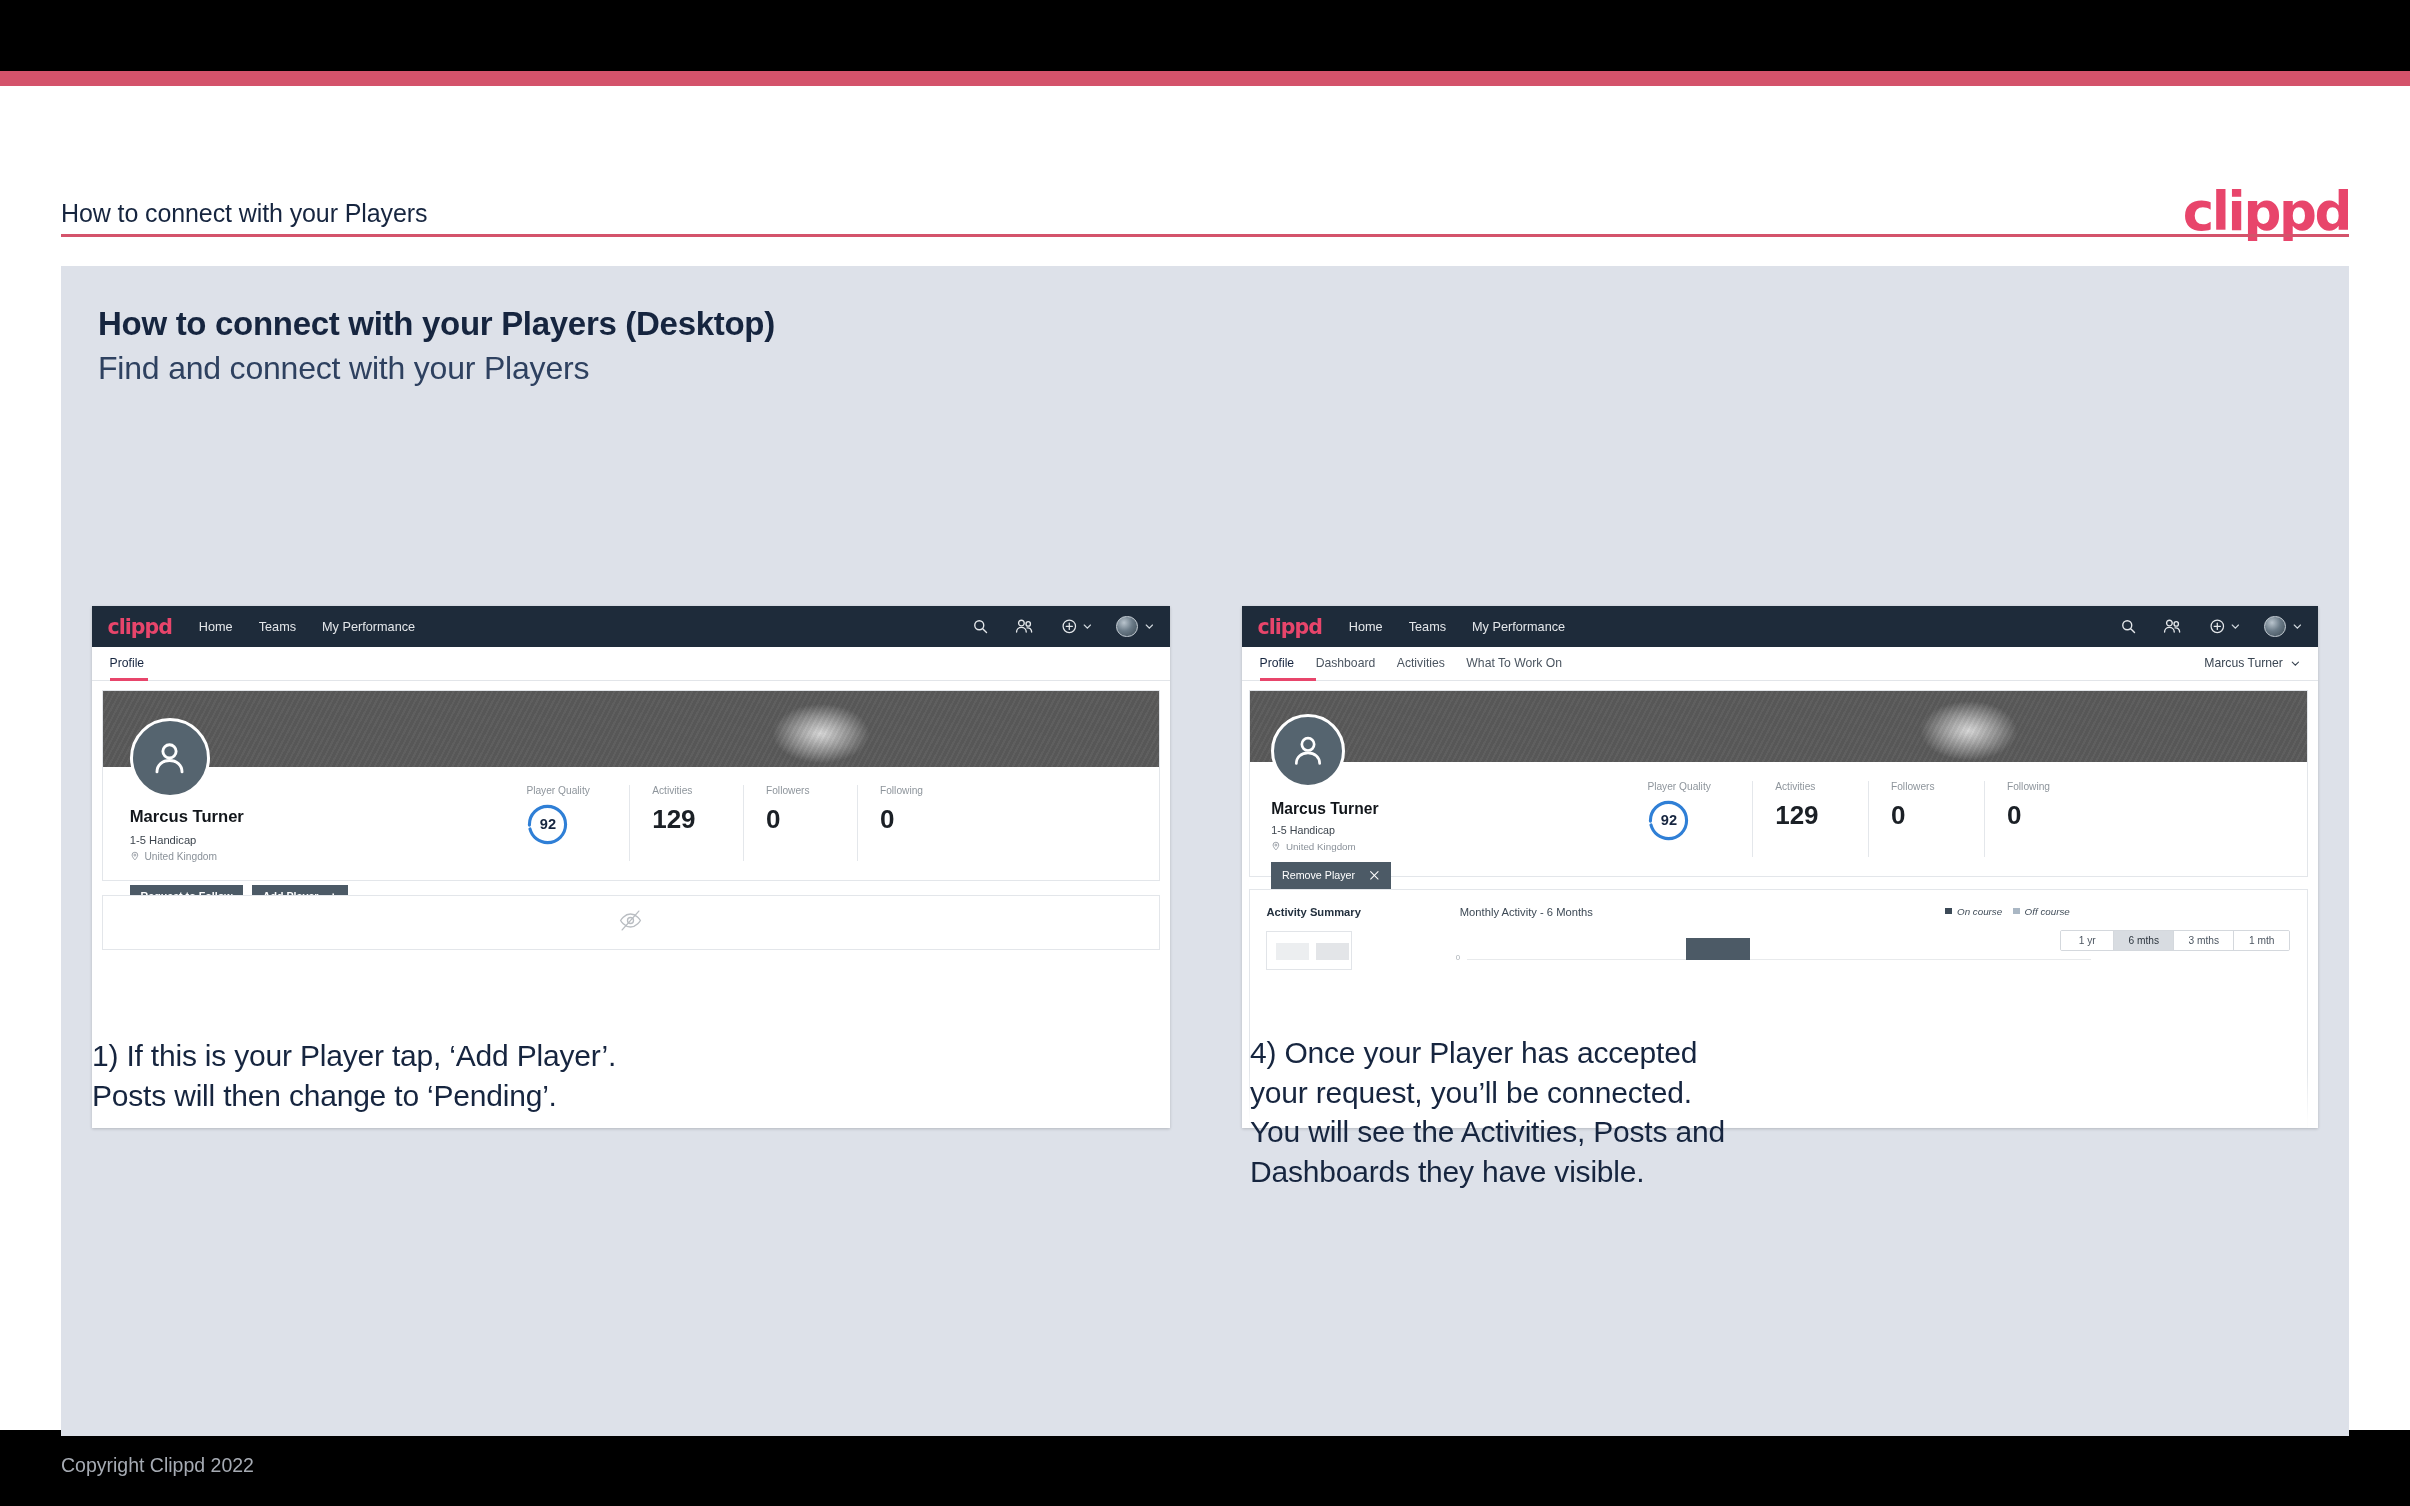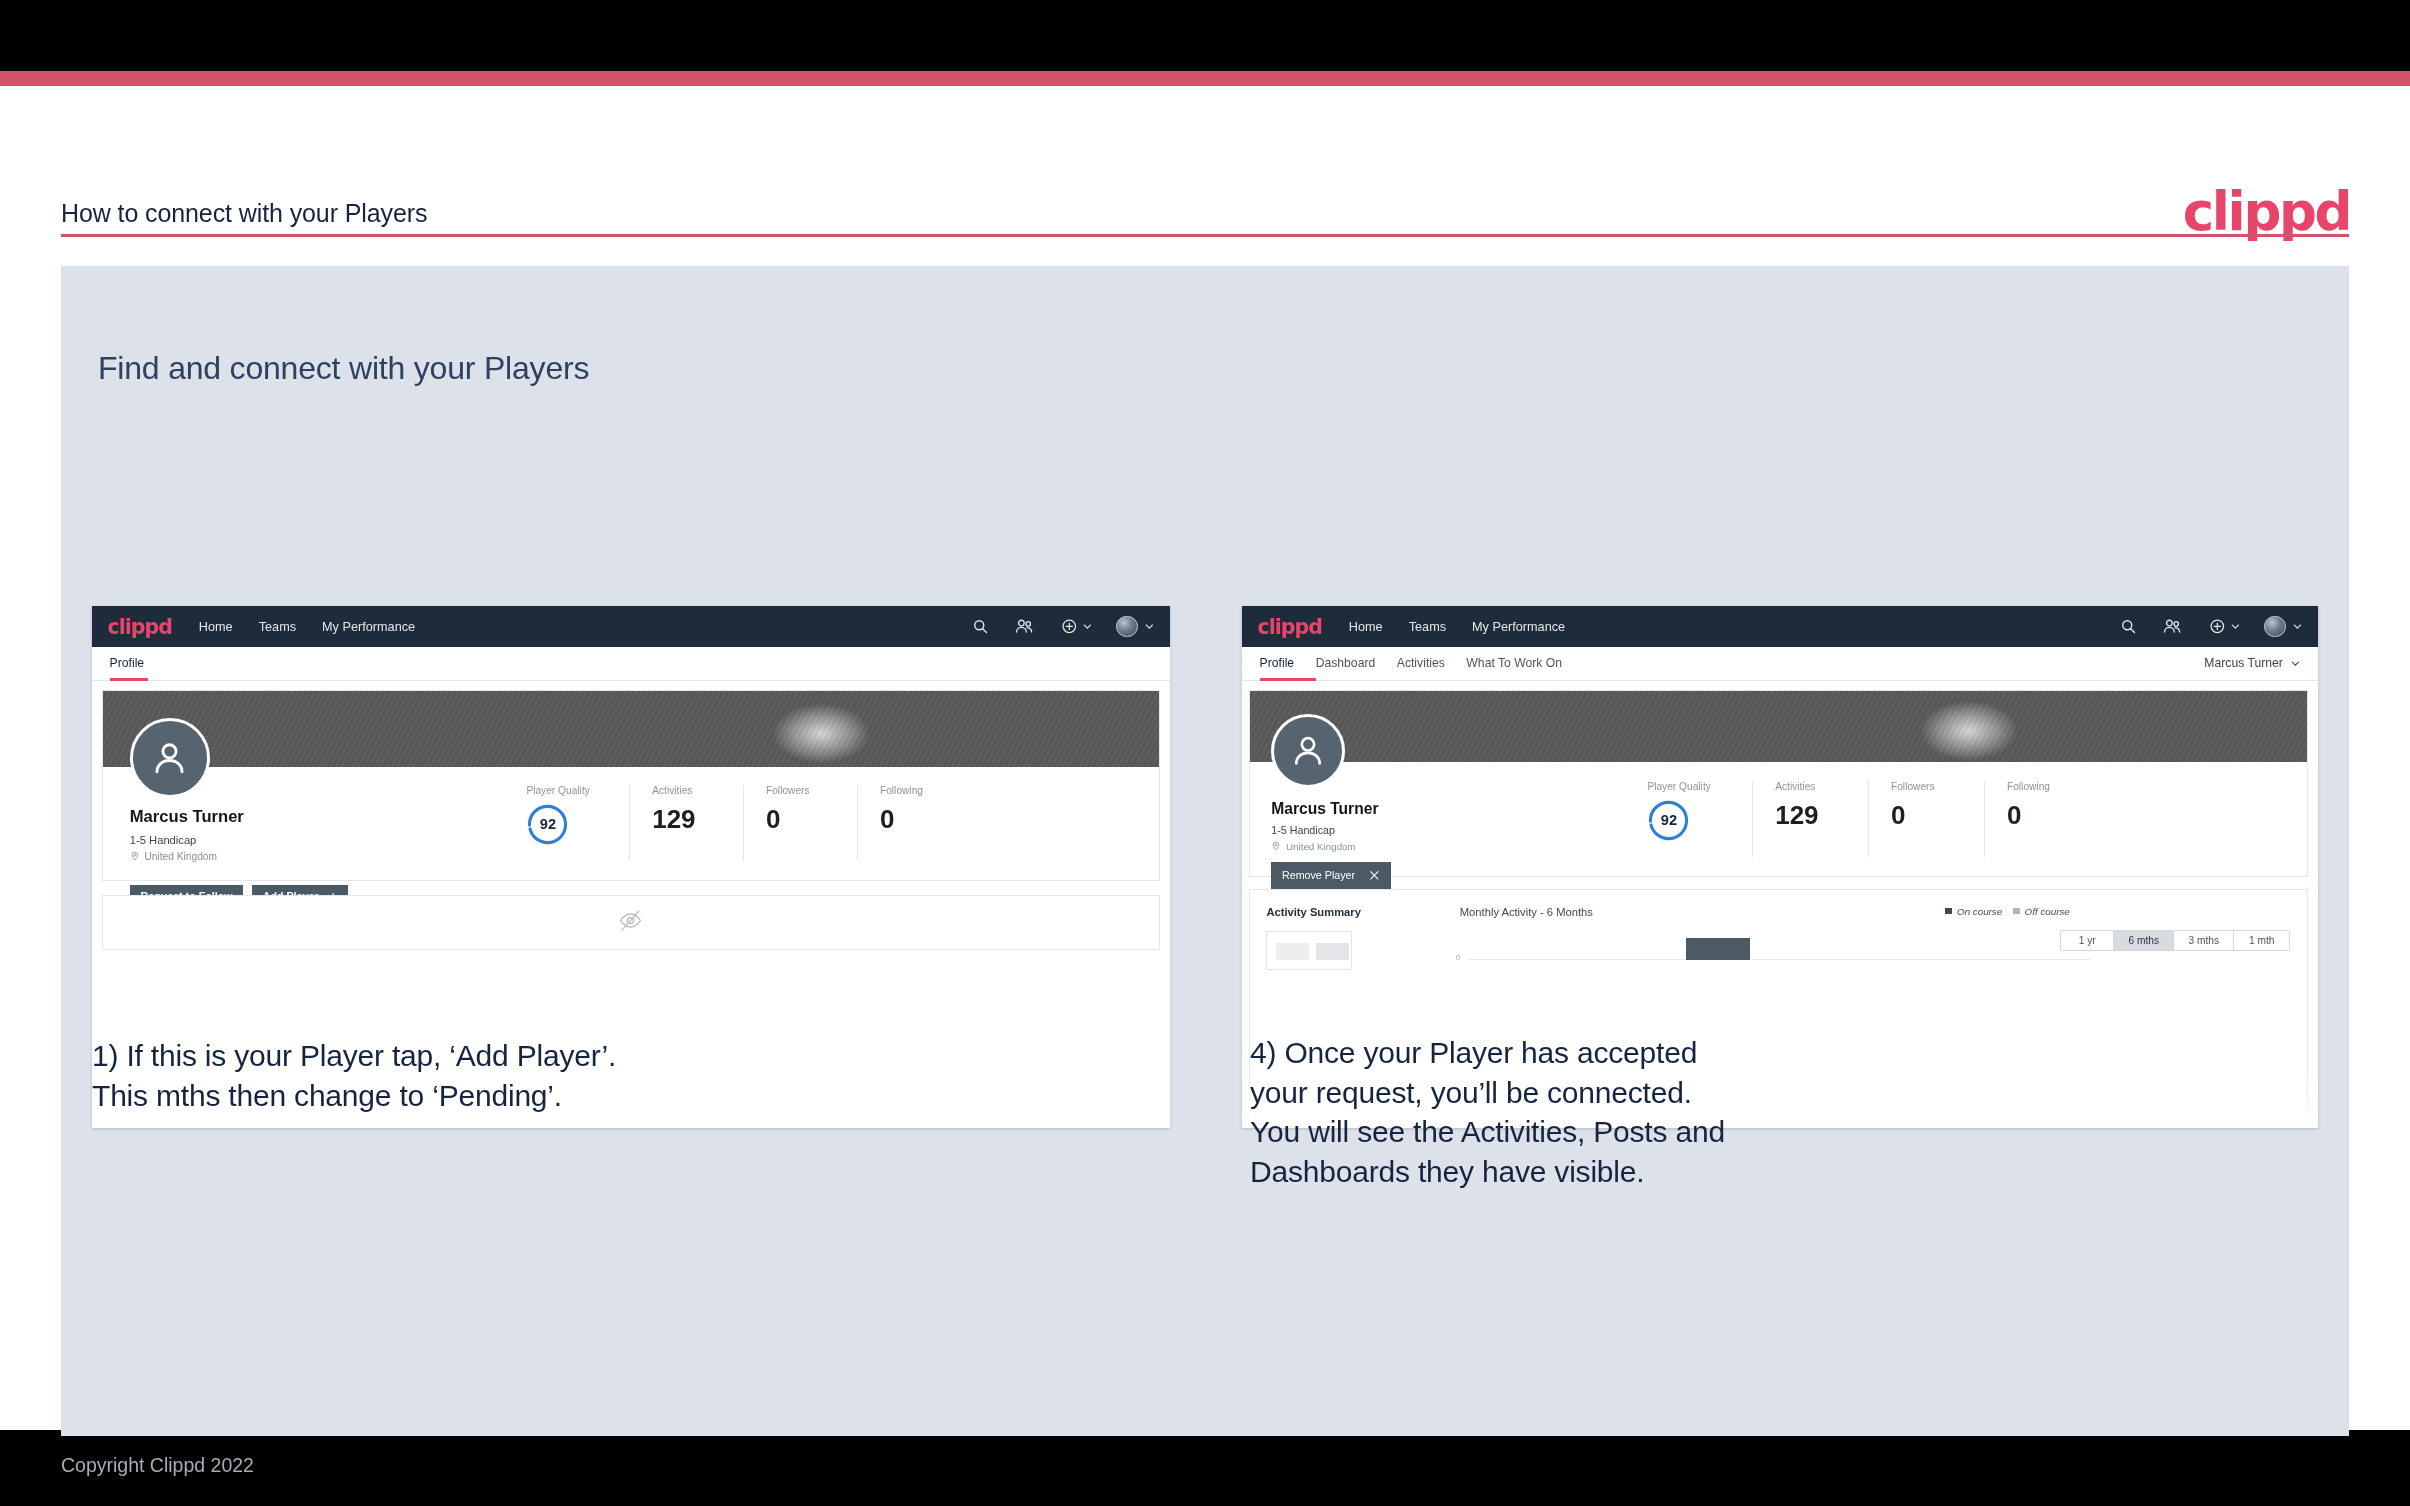--- a/index.html
+++ b/index.html
@@ -173,20 +173,21 @@
 
 <div class="slide">
 
   <div class="slide-header">
     <div class="slide-header-title">How to connect with your Players</div>
     <div class="brand-logo">clippd</div>
     <div class="header-rule"></div>
   </div>
 
   <div class="panel">
+    <div class="panel-title">How to connect with your Players (Desktop)</div>
     <div class="panel-subtitle">Find and connect with your Players</div>
 
     <div class="shot shot-left">
 
       <div class="appnav" style="height:41px;padding:0 15.6px;">
         <div class="appnav-left">
           <span class="app-logo" style="font-size:20.5px;margin-right:27px;">clippd</span>
           <span class="appnav-link" style="font-size:12.7px;margin-right:26px;">Home</span>
           <span class="appnav-link" style="font-size:12.7px;margin-right:26px;">Teams</span>
           <span class="appnav-link" style="font-size:12.7px;">My Performance</span>
@@ -449,21 +450,21 @@
           <div class="peek-line" style="left:217px;top:28px;width:624px;"></div>
           <div class="peek-bar" style="left:436px;top:6.8px;width:64px;height:22.4px;"></div>
         </div>
       </div>
 
       <div class="fade-bottom"></div>
     </div>
 
     <div class="caption caption-left">
       <div>1) If this is your Player tap, ‘Add Player’.</div>
-      <div>This mths then change to ‘Pending’.</div>
+      <div>Posts will then change to ‘Pending’.</div>
     </div>
 
     <div class="caption caption-right">
       <div>4) Once your Player has accepted</div>
       <div>your request, you’ll be connected.</div>
       <div>You will see the Activities, Posts and</div>
       <div>Dashboards they have visible.</div>
     </div>
   </div>
 

